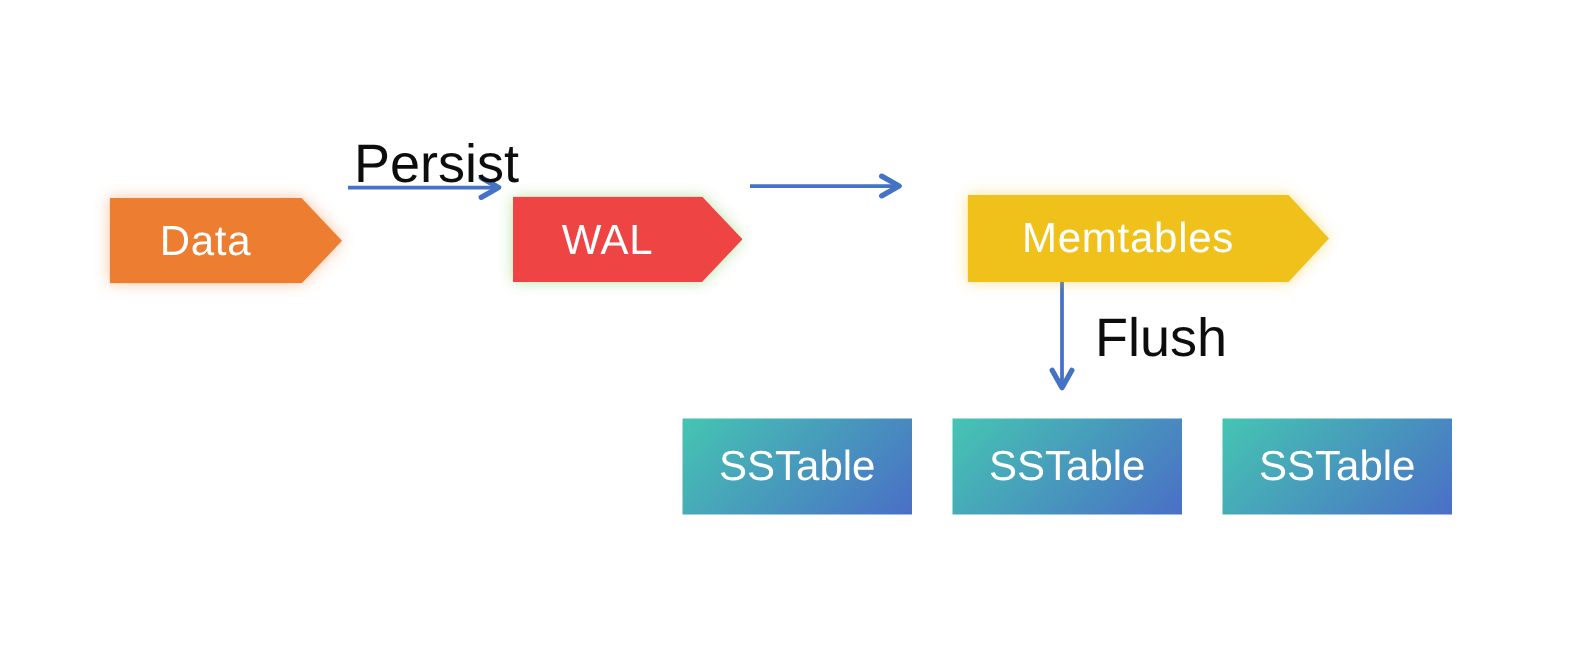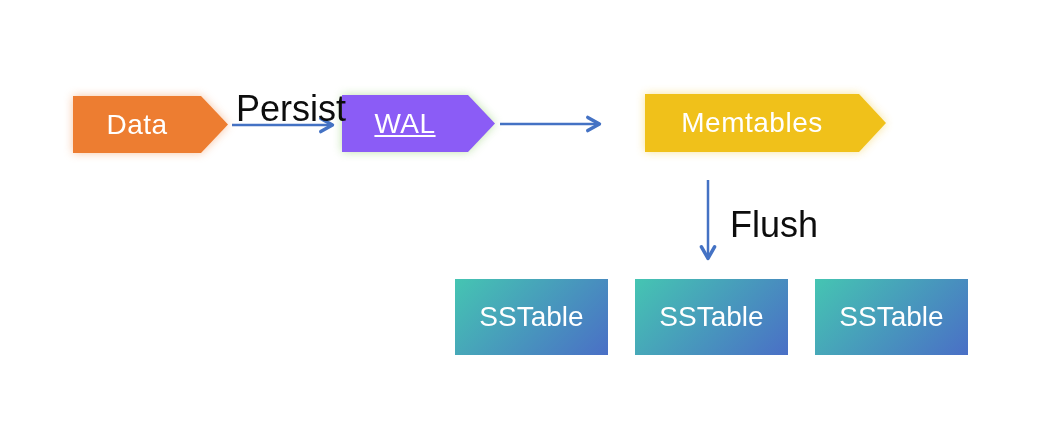--- a/index.html
+++ b/index.html
@@ -19,60 +19,61 @@
     position: absolute;
     left: 0; top: 0;
     width: 1054px;
     height: 436px;
     pointer-events: none;
   }
   
   .pent-wrap {
     position: absolute;
     display: block;
+    margin-top: 36px;
   }
   .pent {
     width: 100%;
     height: 100%;
     display: flex;
     align-items: center;
     justify-content: center;
     padding-right: 27px;
     box-sizing: border-box;
     clip-path: polygon(0% 0%, calc(100% - 27px) 0%, 100% 50%, calc(100% - 27px) 100%, 0% 100%);
     color: #ffffff;
     font-size: 28px;
     letter-spacing: 0.5px;
     white-space: nowrap;
   }
   .wrap-data      { left: 73px;  top: 96px; width: 155px; height: 57px; filter: drop-shadow(0 0 5px rgba(237,125,49,0.45)); }
   .wrap-wal       { left: 342px; top: 95px; width: 153px; height: 57px; filter: drop-shadow(0 0 5px rgba(114,191,68,0.45)); }
   .wrap-memtables { left: 611px; top: 94px; width: 241px; height: 58px; filter: drop-shadow(0 0 5px rgba(240,193,26,0.45)); padding-left: 34px; }
   .pent-data      { background: #ED7D31; }
-  .pent-wal       { background: #8b5cf6; text-decoration: underline; }
+  .pent-wal       { background: #ef4444; }
   .pent-memtables { background: #F0C11A; }
 
   
   .edge-label {
     position: absolute;
     color: #0d0d0d;
     font-size: 36px;
     text-align: center;
     white-space: nowrap;
   }
   .lbl-persist { left: 236px; top: 88px;  width: 100px; }
   .lbl-apply   { left: 496px; top: 88px;  width: 100px; }
   .lbl-flush   { left: 730px; top: 204px; text-align: center; }
 
   
   .sstable {
     position: absolute;
     top: 279px;
     width: 153px;
-    height: 76px;
+    height: 64px;
     display: flex;
     align-items: center;
     justify-content: center;
     background: linear-gradient(135deg, #45C5B2 0%, #4A6FC6 100%);
     color: #ffffff;
     font-size: 28px;
     white-space: nowrap;
   }
   .ss-1 { left: 455px; }
   .ss-2 { left: 635px; }

